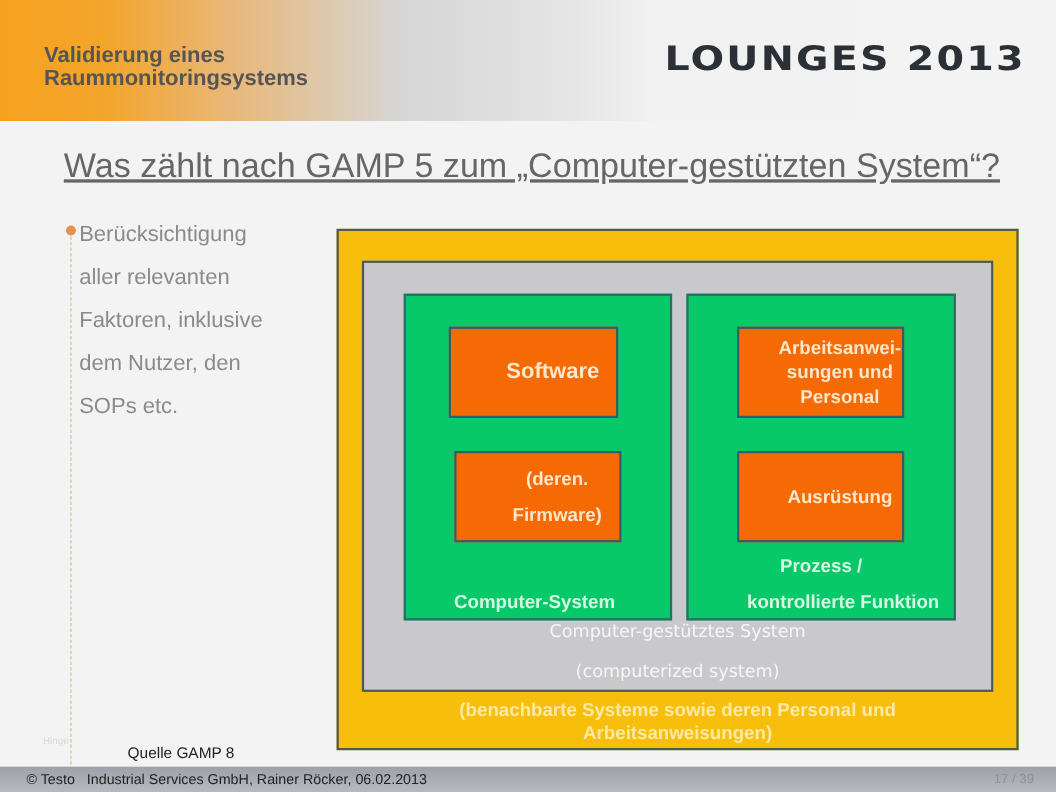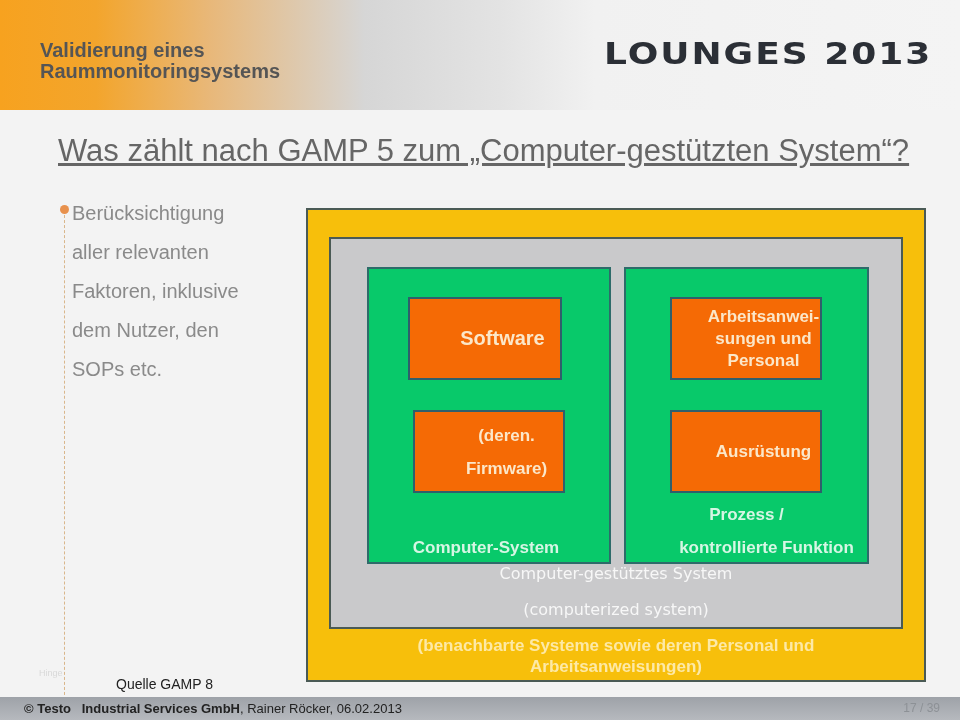--- a/index.html
+++ b/index.html
@@ -29,21 +29,21 @@
   .lbl-cs { left:367px; top:538px; width:238px; }
   .lbl-pz1 { left:624px; top:505px; width:245px; }
   .lbl-pz2 { left:624px; top:538px; width:245px;padding-left:20px; }
   .gray-lbl { position:absolute; left:329px; width:574px; text-align:center; color:#f7f7f7; font-family:"DejaVu Sans", sans-serif; font-size:16px; }
   .gl1 { top:564px; }
   .gl2 { top:600px; }
   .yel-lbl { position:absolute; left:306px; width:620px; text-align:center; color:#fde9a6; font-weight:bold; font-size:17px; line-height:21px; }
   .yl { top:635px; }
   .footer { position:absolute; left:0; top:697px; width:960px; height:23px; background:linear-gradient(180deg,#9ea2a8,#b6b9be); }
   .footer-text { position:absolute; left:24px; top:4px; font-size:13px; color:#222; }
-  .footer-text b { font-weight:bold; }
+  .footer-text b { font-weight:normal; }
   .page { position:absolute; right:20px; top:4px; font-size:12px; color:#8d9196; }
 </style>
 </head>
 <body>
 
 <div class="header">
   <div class="header-title">
     <div>Validierung eines</div>
     <div>Raummonitoringsystems</div>
   </div>

